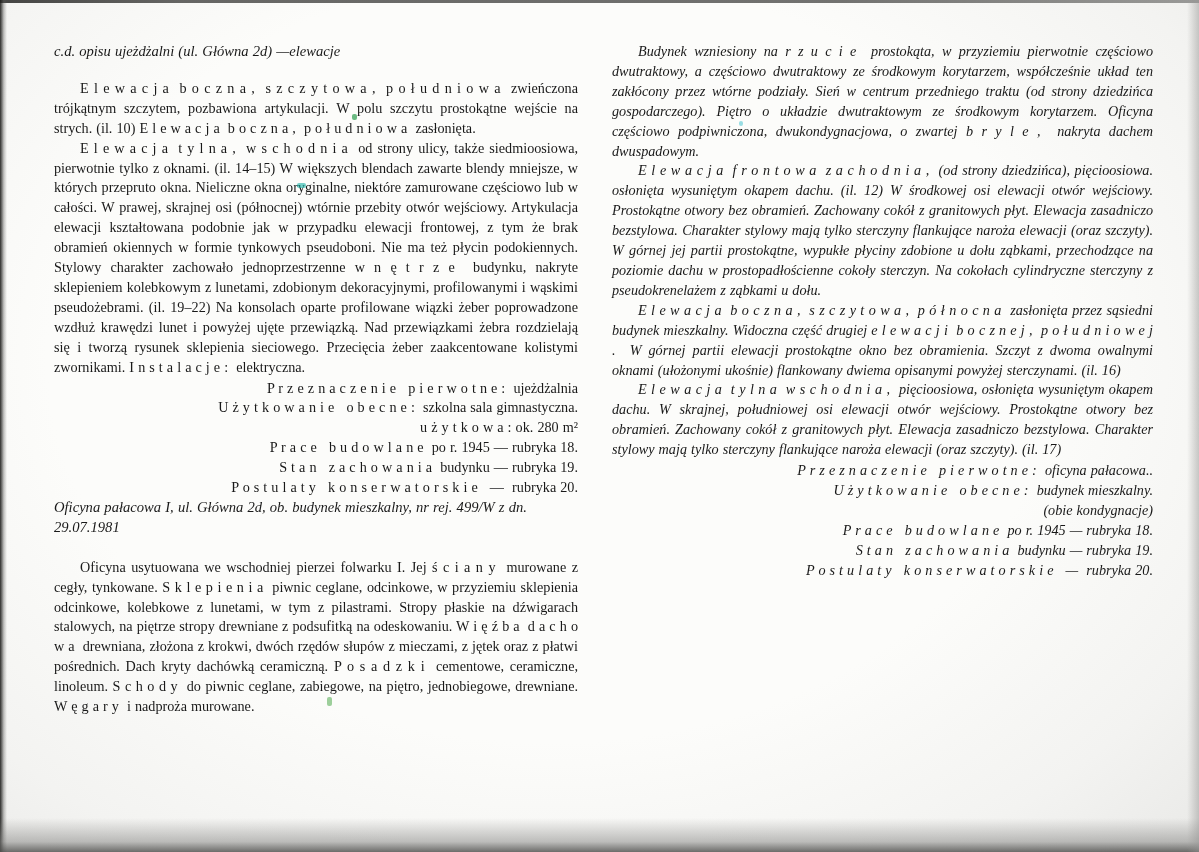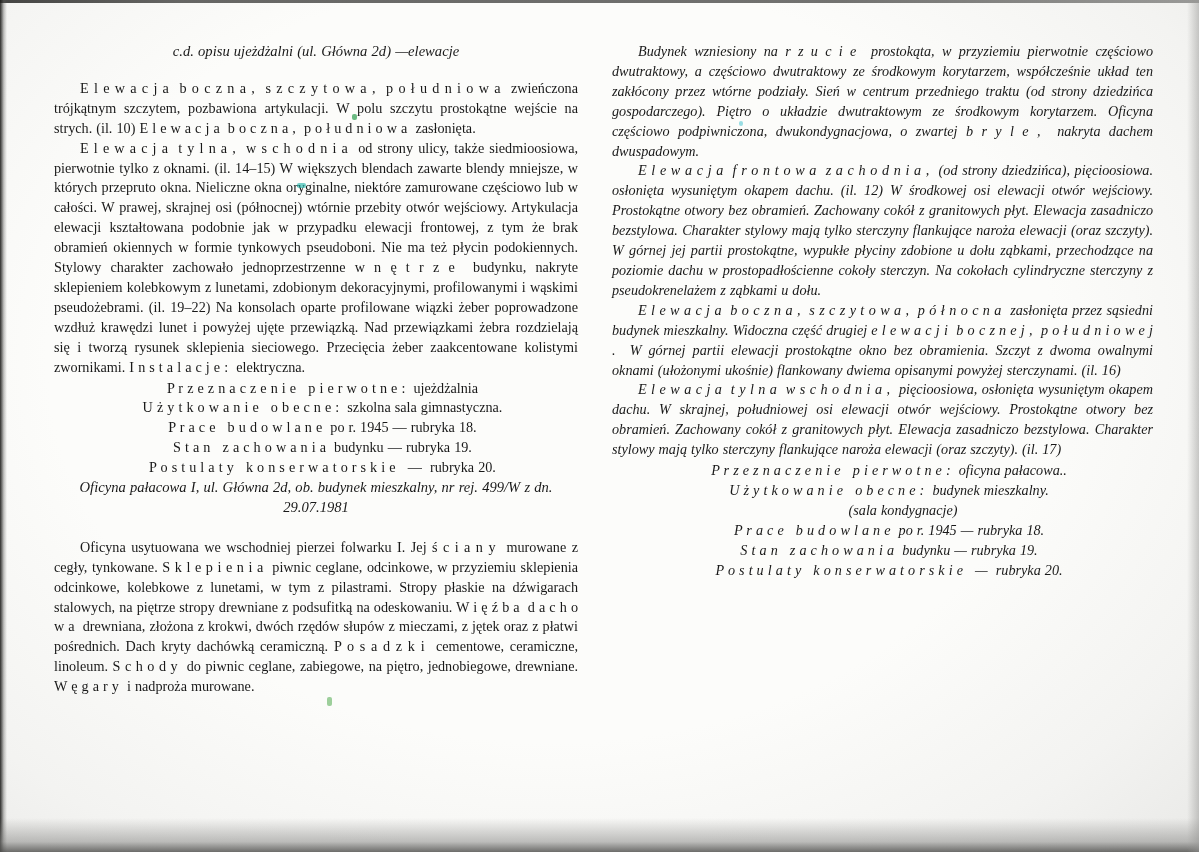--- a/index.html
+++ b/index.html
@@ -37,45 +37,46 @@
     padding:42px 46px 0 54px;
     display:flex; gap:34px;
   }
   .col { font-size:14.2px; line-height:19.9px; text-align:justify;
          word-spacing:.5px; }
   .col-left  { width:524px; flex:none; }
   .col-right { flex:1; min-width:0;font-style:italic; }
 
   p { margin:0; }
   .para { text-indent:26px; }
-  .heading { font-style:italic; text-align:center; text-indent:0; font-size:14.6px; }
+  .heading { font-style:italic; text-align:left; text-indent:0; font-size:14.6px; }
   .heading-top { margin-bottom:17px; }
   .heading-mid { margin-bottom:20px; }
 
   .records { margin-top:1px; }
-  .record { text-align:center; text-indent:0; padding-left:13px; }
+  .record { text-align:right; text-indent:0; padding-left:13px; }
   .record.cont { padding-left:41px; }
 </style>
 </head>
 <body>
 
 <div class="scan">
 
   <div class="page-content">
 
     <div class="col col-left">
       <p class="heading heading-top">c.d. opisu ujeżdżalni (ul. Główna 2d) —elewacje</p>
 
       <p class="para">E l e w a c j a &nbsp;b o c z n a , &nbsp;s z c z y t o w a , &nbsp;p o ł u d n i o w a &nbsp;zwieńczona trójkątnym szczytem, pozbawiona artykulacji. W polu szczytu prostokątne wejście na strych. (il. 10) E l e w a c j a &nbsp;b o c z n a , &nbsp;p o ł u d n i o w a &nbsp;zasłonięta.</p>
 
       <p class="para">E l e w a c j a &nbsp;t y l n a , &nbsp;w s c h o d n i a &nbsp;od strony ulicy, także siedmioosiowa, pierwotnie tylko z oknami. (il. 14–15) W większych blendach zawarte blendy mniejsze, w których przepruto okna. Nieliczne okna oryginalne, niektóre zamurowane częściowo lub w całości. W prawej, skrajnej osi (północnej) wtórnie przebity otwór wejściowy. Artykulacja elewacji kształtowana podobnie jak w przypadku elewacji frontowej, z tym że brak obramień okiennych w formie tynkowych pseudoboni. Nie ma też płycin podokiennych. Stylowy charakter zachowało jednoprzestrzenne w n ę t r z e &nbsp;budynku, nakryte sklepieniem kolebkowym z lunetami, zdobionym dekoracyjnymi, profilowanymi i wąskimi pseudożebrami. (il. 19–22) Na konsolach oparte profilowane wiązki żeber poprowadzone wzdłuż krawędzi lunet i powyżej ujęte przewiązką. Nad przewiązkami żebra rozdzielają się i tworzą rysunek sklepienia sieciowego. Przecięcia żeber zaakcentowane kolistymi zwornikami. I n s t a l a c j e : &nbsp;elektryczna.</p>
 
       <div class="records">
         <p class="record">P r z e z n a c z e n i e &nbsp; p i e r w o t n e : &nbsp;ujeżdżalnia</p>
         <p class="record">U ż y t k o w a n i e &nbsp; o b e c n e : &nbsp;szkolna sala gimnastyczna.</p>
+        <p class="record cont">u ż y t k o w a : ok. 280 m²</p>
         <p class="record">P r a c e &nbsp; b u d o w l a n e &nbsp;po r. 1945 — rubryka 18.</p>
         <p class="record">S t a n &nbsp; z a c h o w a n i a &nbsp;budynku — rubryka 19.</p>
         <p class="record">P o s t u l a t y &nbsp; k o n s e r w a t o r s k i e &nbsp; — &nbsp;rubryka 20.</p>
       </div>
 
       <p class="heading heading-mid">Oficyna pałacowa I, ul. Główna 2d, ob. budynek mieszkalny, nr rej. 499/W z dn. 29.07.1981</p>
 
       <p class="para">Oficyna usytuowana we wschodniej pierzei folwarku I. Jej ś c i a n y &nbsp;murowane z cegły, tynkowane. S k l e p i e n i a &nbsp;piwnic ceglane, odcinkowe, w przyziemiu sklepienia odcinkowe, kolebkowe z lunetami, w tym z pilastrami. Stropy płaskie na dźwigarach stalowych, na piętrze stropy drewniane z podsufitką na odeskowaniu. W i ę ź b a &nbsp;d a c h o w a &nbsp;drewniana, złożona z krokwi, dwóch rzędów słupów z mieczami, z jętek oraz z płatwi pośrednich. Dach kryty dachówką ceramiczną. P o s a d z k i &nbsp;cementowe, ceramiczne, linoleum. S c h o d y &nbsp;do piwnic ceglane, zabiegowe, na piętro, jednobiegowe, drewniane. W ę g a r y &nbsp;i nadproża murowane.</p>
     </div>
 
@@ -84,21 +85,21 @@
 
       <p class="para">E l e w a c j a &nbsp;f r o n t o w a &nbsp;z a c h o d n i a , &nbsp;(od strony dziedzińca), pięcioosiowa. osłonięta wysuniętym okapem dachu. (il. 12) W środkowej osi elewacji otwór wejściowy. Prostokątne otwory bez obramień. Zachowany cokół z granitowych płyt. Elewacja zasadniczo bezstylowa. Charakter stylowy mają tylko sterczyny flankujące naroża elewacji (oraz szczyty). W górnej jej partii prostokątne, wypukłe płyciny zdobione u dołu ząbkami, przechodzące na poziomie dachu w prostopadłościenne cokoły sterczyn. Na cokołach cylindryczne sterczyny z pseudokrenelażem z ząbkami u dołu.</p>
 
       <p class="para">E l e w a c j a &nbsp;b o c z n a , &nbsp;s z c z y t o w a , &nbsp;p ó ł n o c n a &nbsp;zasłonięta przez sąsiedni budynek mieszkalny. Widoczna część drugiej e l e w a c j i &nbsp;b o c z n e j , &nbsp;p o ł u d n i o w e j . &nbsp;W górnej partii elewacji prostokątne okno bez obramienia. Szczyt z dwoma owalnymi oknami (ułożonymi ukośnie) flankowany dwiema opisanymi powyżej sterczynami. (il. 16)</p>
 
       <p class="para">E l e w a c j a &nbsp;t y l n a &nbsp;w s c h o d n i a , &nbsp;pięcioosiowa, osłonięta wysuniętym okapem dachu. W skrajnej, południowej osi elewacji otwór wejściowy. Prostokątne otwory bez obramień. Zachowany cokół z granitowych płyt. Elewacja zasadniczo bezstylowa. Charakter stylowy mają tylko sterczyny flankujące naroża elewacji (oraz szczyty). (il. 17)</p>
 
       <div class="records">
         <p class="record">P r z e z n a c z e n i e &nbsp; p i e r w o t n e : &nbsp;oficyna pałacowa..</p>
         <p class="record">U ż y t k o w a n i e &nbsp; o b e c n e : &nbsp;budynek mieszkalny.</p>
-        <p class="record cont">(sala kondygnacje)</p>
+        <p class="record cont">(obie kondygnacje)</p>
         <p class="record">P r a c e &nbsp; b u d o w l a n e &nbsp;po r. 1945 — rubryka 18.</p>
         <p class="record">S t a n &nbsp; z a c h o w a n i a &nbsp;budynku — rubryka 19.</p>
         <p class="record">P o s t u l a t y &nbsp; k o n s e r w a t o r s k i e &nbsp; — &nbsp;rubryka 20.</p>
       </div>
     </div>
 
   </div>
 
   <div class="edge-top"></div>
   <div class="edge-left"></div>

